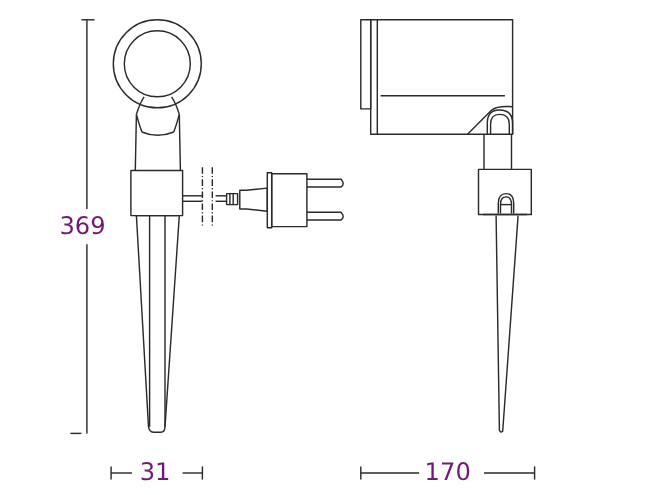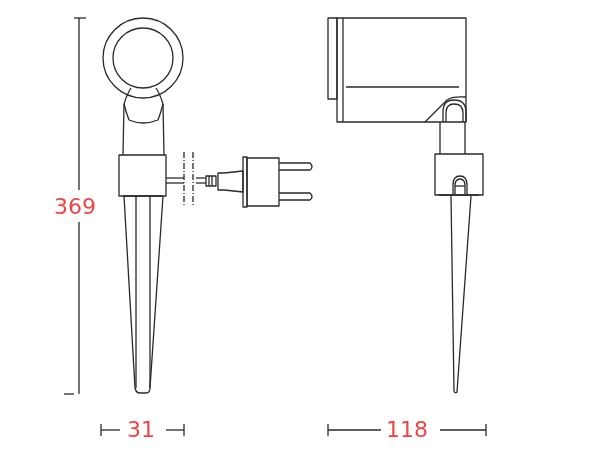--- a/index.html
+++ b/index.html
@@ -1,18 +1,18 @@
 <!DOCTYPE html>
 <html><head>
 <meta charset="utf-8">
 <style>
   html, body { margin:0; padding:0; background:#ffffff; }
   body { width:600px; height:450px; position:relative; overflow:hidden; font-family:"DejaVu Sans", sans-serif; }
   svg { position:absolute; left:0; top:0; }
-  .dim-label { position:absolute; font-size:22px; color:#ef4444; line-height:1; }
+  .dim-label { position:absolute; font-size:22px; color:#701a75; line-height:1; }
 </style>
 </head>
 <body>
 
 <svg width="600" height="450" viewBox="0 0 600 450">
   <g fill="none" stroke="#2a2a2a" stroke-width="1.3" stroke-linejoin="round">
 
     <g>
       <line x1="74" y1="18" x2="86" y2="18"></line>
       <line x1="79" y1="18" x2="79" y2="190"></line>
@@ -90,13 +90,13 @@
       <line x1="328" y1="424" x2="328" y2="436"></line>
       <line x1="328" y1="430" x2="381" y2="430"></line>
       <line x1="440" y1="430" x2="486" y2="430"></line>
       <line x1="486" y1="424" x2="486" y2="436"></line>
     </g>
   </g>
 </svg>
 
 <div class="dim-label" style="left:54px; top:196px;">369</div>
 <div class="dim-label" style="left:127px; top:419px;">31</div>
-<div class="dim-label" style="left:386px; top:419px;">118</div>
+<div class="dim-label" style="left:386px; top:419px;">170</div>
 
 </body></html>

